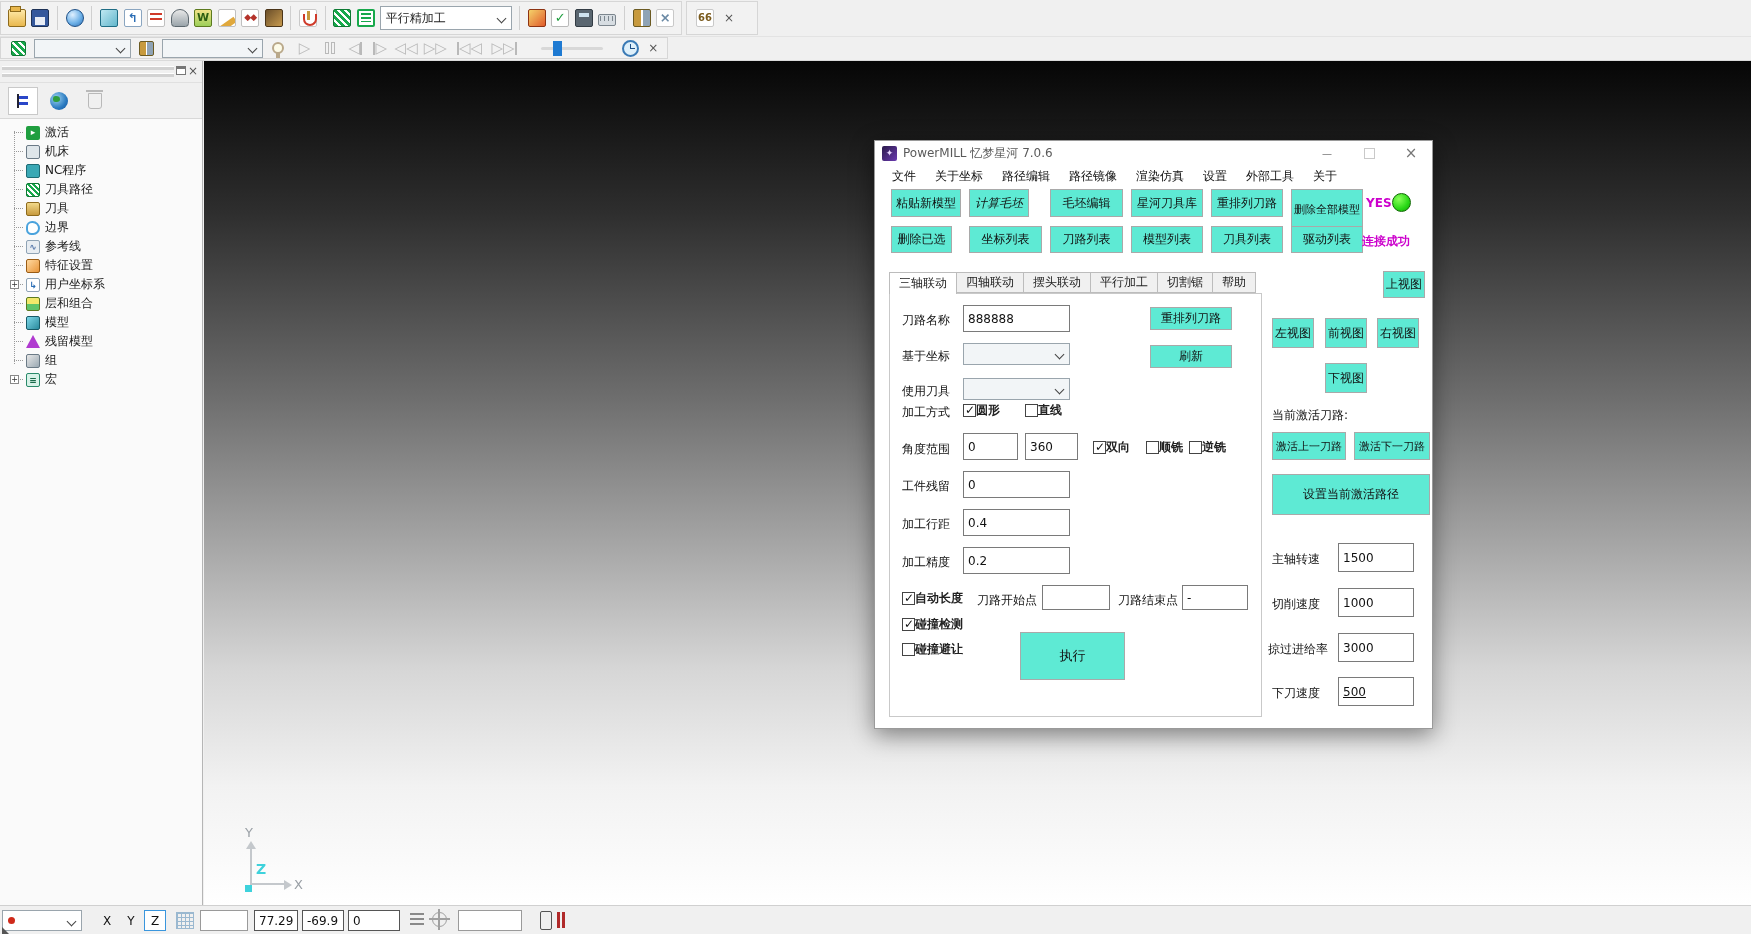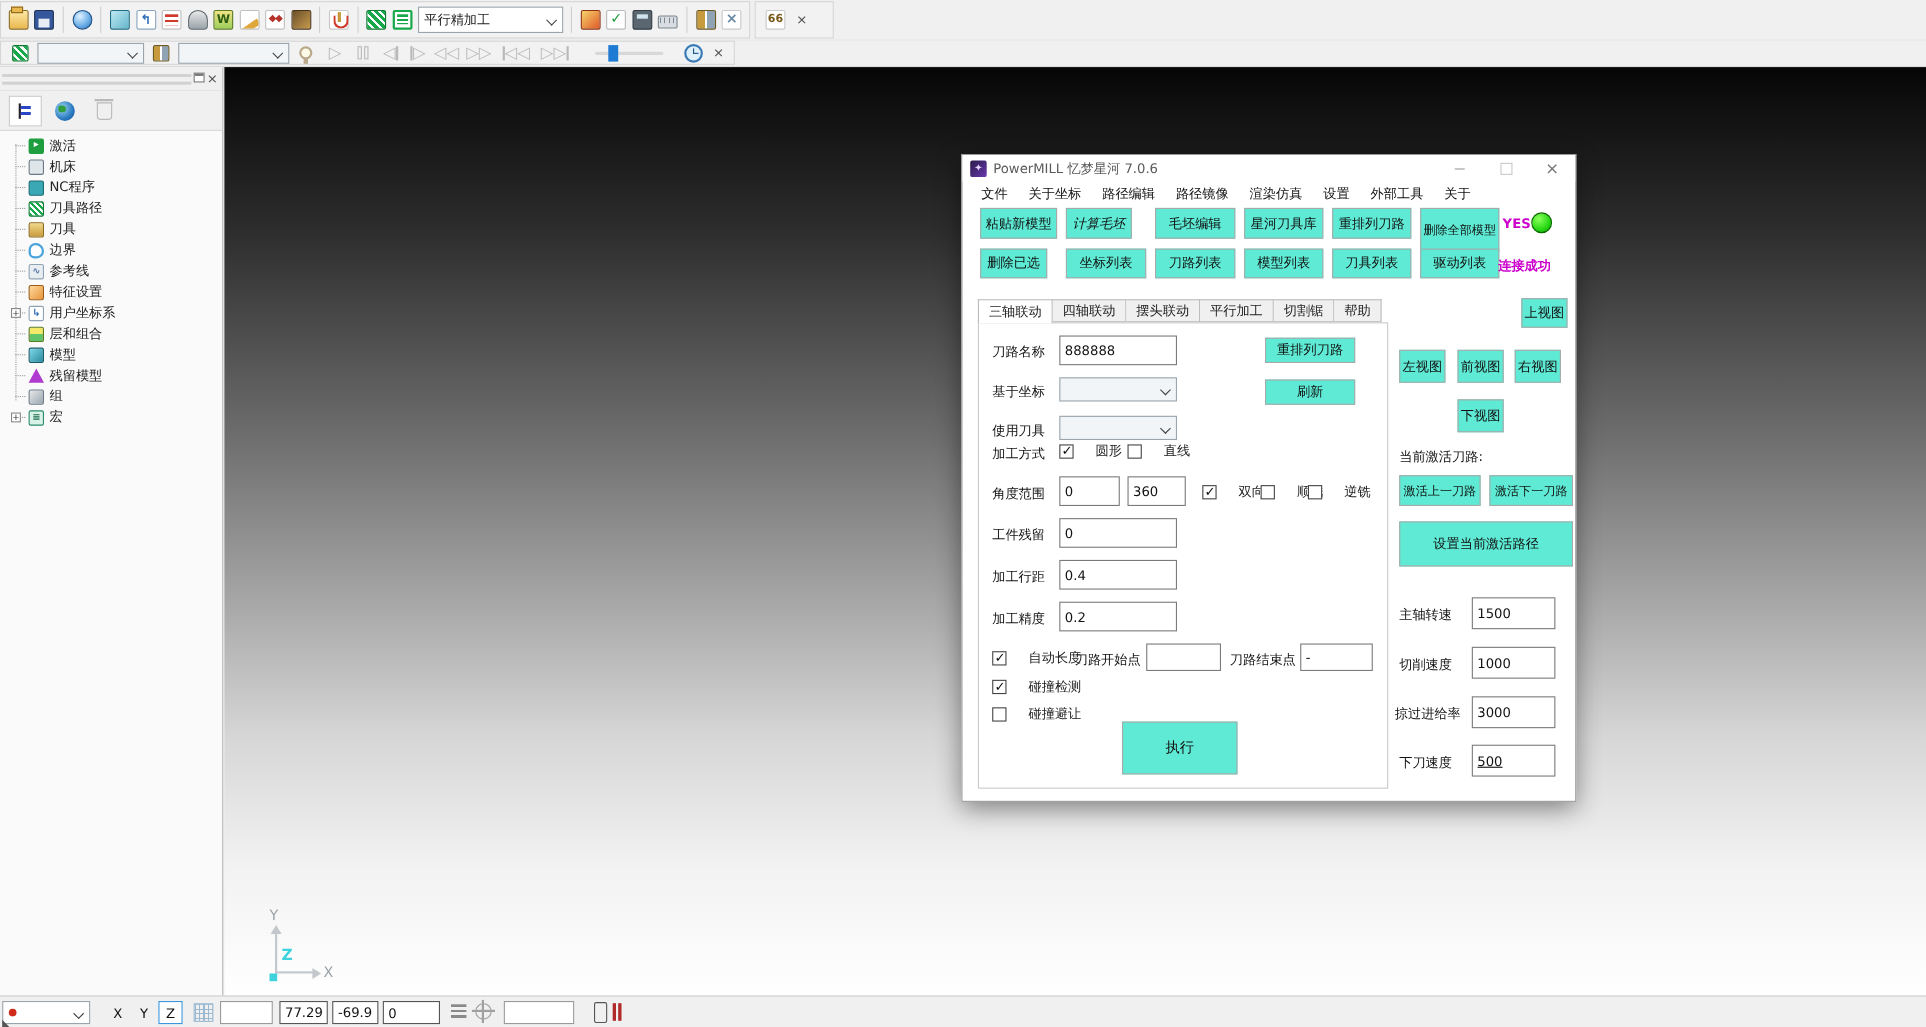--- a/index.html
+++ b/index.html
@@ -140,21 +140,21 @@
   .btn { background:#5eead4; border:1px solid #a9a9a9; display:flex; align-items:center; justify-content:center; font-size:12px; color:#111; cursor:default; }
   .magenta { color:#cc00cc; font-weight:bold; font-size:12px; }
   .led { position:absolute; width:19px; height:19px; border-radius:50%; background:radial-gradient(circle at 35% 30%,#8aff5a,#28d816 60%,#13a006); border:1px solid #0d6a00; }
   .tabstrip { position:absolute; left:14px; top:131px; height:22px; display:flex; }
   .tab { padding:0 9px; height:21px; display:flex; align-items:center; background:#f0f0f0; border:1px solid #bcbcbc; border-left:none; font-size:12px; }
   .tab:first-child { border-left:1px solid #bcbcbc; }
   .tab.active { background:#fff; height:22px; border-bottom:none; position:relative; z-index:2; }
   .tabpanel { position:absolute; left:14px; top:152px; width:373px; height:424px; background:#fff; border:1px solid #c9c9c9; }
   .flabel { position:absolute; font-size:12px; color:#111; white-space:nowrap; }
   .tinput { position:absolute; background:#fff; border:1px solid #7a7a7a; font-family:inherit; font-size:12px; padding:0 4px; color:#111; outline:none; }
-  .cbrow { position:absolute; display:flex; align-items:center; gap:20px; font-size:12px; white-space:nowrap; }
+  .cbrow { position:absolute; display:flex; align-items:center; gap:0; font-size:12px; white-space:nowrap;font-weight:bold; }
   .cb { width:13px; height:13px; background:#fff; border:1px solid #444; position:relative; flex:0 0 13px; }
   .cb.checked::after { content:"\2713"; position:absolute; left:1px; top:-2px; font-size:12px; color:#111; font-weight:bold; }
   .exec-btn { font-size:13px; }
   .rlabel { position:absolute; font-size:12px; color:#111; white-space:nowrap; }
 </style>
 </head>
 <body>
 
 <div id="app">
 
@@ -478,21 +478,21 @@
 
       <label class="cbrow" style="left:12px;top:322px;">
           <span class="cb checked"></span>
           <span>碰撞检测</span>
         </label>
       <label class="cbrow" style="left:12px;top:347px;">
           <span class="cb"></span>
           <span>碰撞避让</span>
         </label>
 
-      <div class="btn exec-btn abs" style="left:130px;top:338px;width:105px;height:48px;margin-top:24px;">执行</div>
+      <div class="btn exec-btn abs" style="left:130px;top:338px;width:105px;height:48px;">执行</div>
     </div>
 
     <div class="btn abs" style="left:476px;top:130px;width:42px;height:27px;margin-left:32px;">上视图</div>
     <div class="btn abs" style="left:397px;top:177px;width:42px;height:30px;">左视图</div>
     <div class="btn abs" style="left:450px;top:177px;width:42px;height:30px;">前视图</div>
     <div class="btn abs" style="left:502px;top:177px;width:42px;height:30px;">右视图</div>
     <div class="btn abs" style="left:450px;top:222px;width:42px;height:30px;">下视图</div>
 
     <span class="rlabel" style="left:397px;top:266px;">当前激活刀路:</span>
     <div class="btn abs" style="left:397px;top:291px;width:74px;height:28px;font-size:11px;">激活上一刀路</div>

